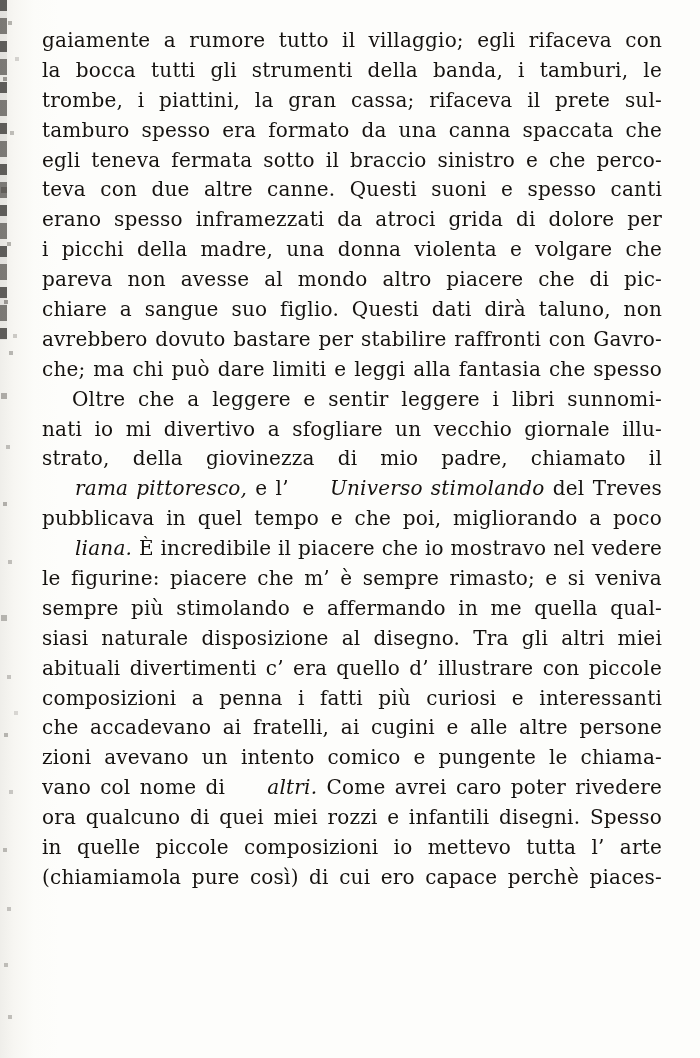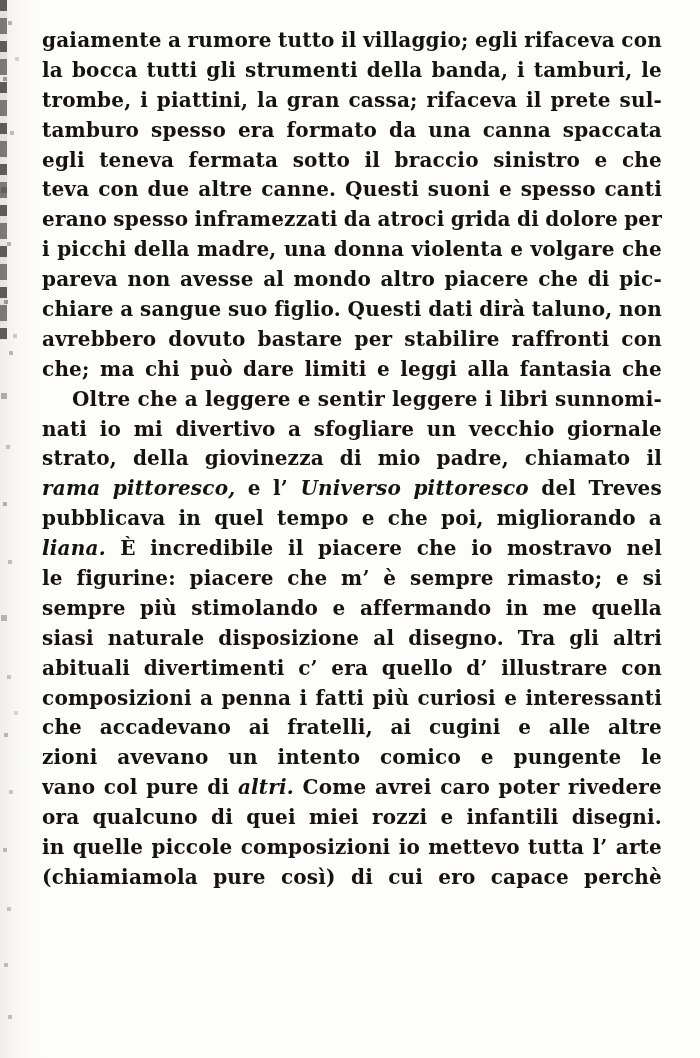--- a/index.html
+++ b/index.html
@@ -52,35 +52,35 @@
       14px 335px 0 1px rgba(70,66,60,.25),
       16px 58px 0 1px rgba(70,66,60,.2),
       15px 712px 0 1px rgba(70,66,60,.18);
   }
   #text-column{
     position:absolute;
     left:42px;top:26px;
     width:620px;
     color:#15120f;
     font-size:20px;
-    font-weight:bold;
+    font-weight:normal;
     line-height:29.9px;
     letter-spacing:.2px;
     word-spacing:-1px;
   }
   .line{
     text-align:justify;
     text-align-last:justify;
     white-space:normal;
     height:29.9px;
     overflow:hidden;
   }
   .line.left{ text-align-last:left; }
   .line.indent{ text-indent:30px; }
-  .it{ font-style:italic; }
+  .it{ font-style:italic;margin-left:33px; }
 </style>
 </head>
 <body>
 
 <div id="page">
   <div class="scan-band"></div>
   <div class="scan-dots"></div>
   <div id="text-column">
       <div>
         <div class="line"><span>gaiamente a rumore tutto il villaggio; egli rifaceva con</span></div>
@@ -93,29 +93,29 @@
         <div class="line"><span>i picchi della madre, una donna violenta e volgare che</span></div>
         <div class="line"><span>pareva non avesse al mondo altro piacere che di pic-</span></div>
         <div class="line"><span>chiare a sangue suo figlio. Questi dati dirà taluno, non</span></div>
         <div class="line"><span>avrebbero dovuto bastare per stabilire raffronti con Gavro-</span></div>
         <div class="line"><span>che; ma chi può dare limiti e leggi alla fantasia che spesso</span></div>
       </div>
       <div>
         <div class="line indent"><span>Oltre che a leggere e sentir leggere i libri sunnomi-</span></div>
         <div class="line"><span>nati io mi divertivo a sfogliare un vecchio giornale illu-</span></div>
         <div class="line"><span>strato, della giovinezza di mio padre, chiamato il </span></div>
-        <div class="line"><span class="it">rama pittoresco,</span><span> e l’ </span><span class="it">Universo pittoresco</span><span> del Treves che si</span></div>
+        <div class="line"><span class="it">rama pittoresco,</span><span> e l’ </span><span class="it">Universo stimolando</span><span> del Treves che si</span></div>
         <div class="line"><span>pubblicava in quel tempo e che poi, migliorando a poco</span></div>
         <div class="line"><span class="it">liana.</span><span> È incredibile il piacere che io mostravo nel vedere</span></div>
         <div class="line"><span>le figurine: piacere che m’ è sempre rimasto; e si veniva</span></div>
         <div class="line"><span>sempre più stimolando e affermando in me quella qual-</span></div>
         <div class="line"><span>siasi naturale disposizione al disegno. Tra gli altri miei</span></div>
         <div class="line"><span>abituali divertimenti c’ era quello d’ illustrare con piccole</span></div>
         <div class="line"><span>composizioni a penna i fatti più curiosi e interessanti</span></div>
         <div class="line"><span>che accadevano ai fratelli, ai cugini e alle altre persone</span></div>
         <div class="line"><span>zioni avevano un intento comico e pungente le chiama-</span></div>
-        <div class="line"><span>vano col pure di </span><span class="it">altri.</span><span> Come avrei caro poter rivedere</span></div>
+        <div class="line"><span>vano col nome di </span><span class="it">altri.</span><span> Come avrei caro poter rivedere</span></div>
         <div class="line"><span>ora qualcuno di quei miei rozzi e infantili disegni. Spesso</span></div>
         <div class="line"><span>in quelle piccole composizioni io mettevo tutta l’ arte</span></div>
         <div class="line"><span>(chiamiamola pure così) di cui ero capace perchè piaces-</span></div>
       </div>
     </div>
 </div>
 
 </body></html>

